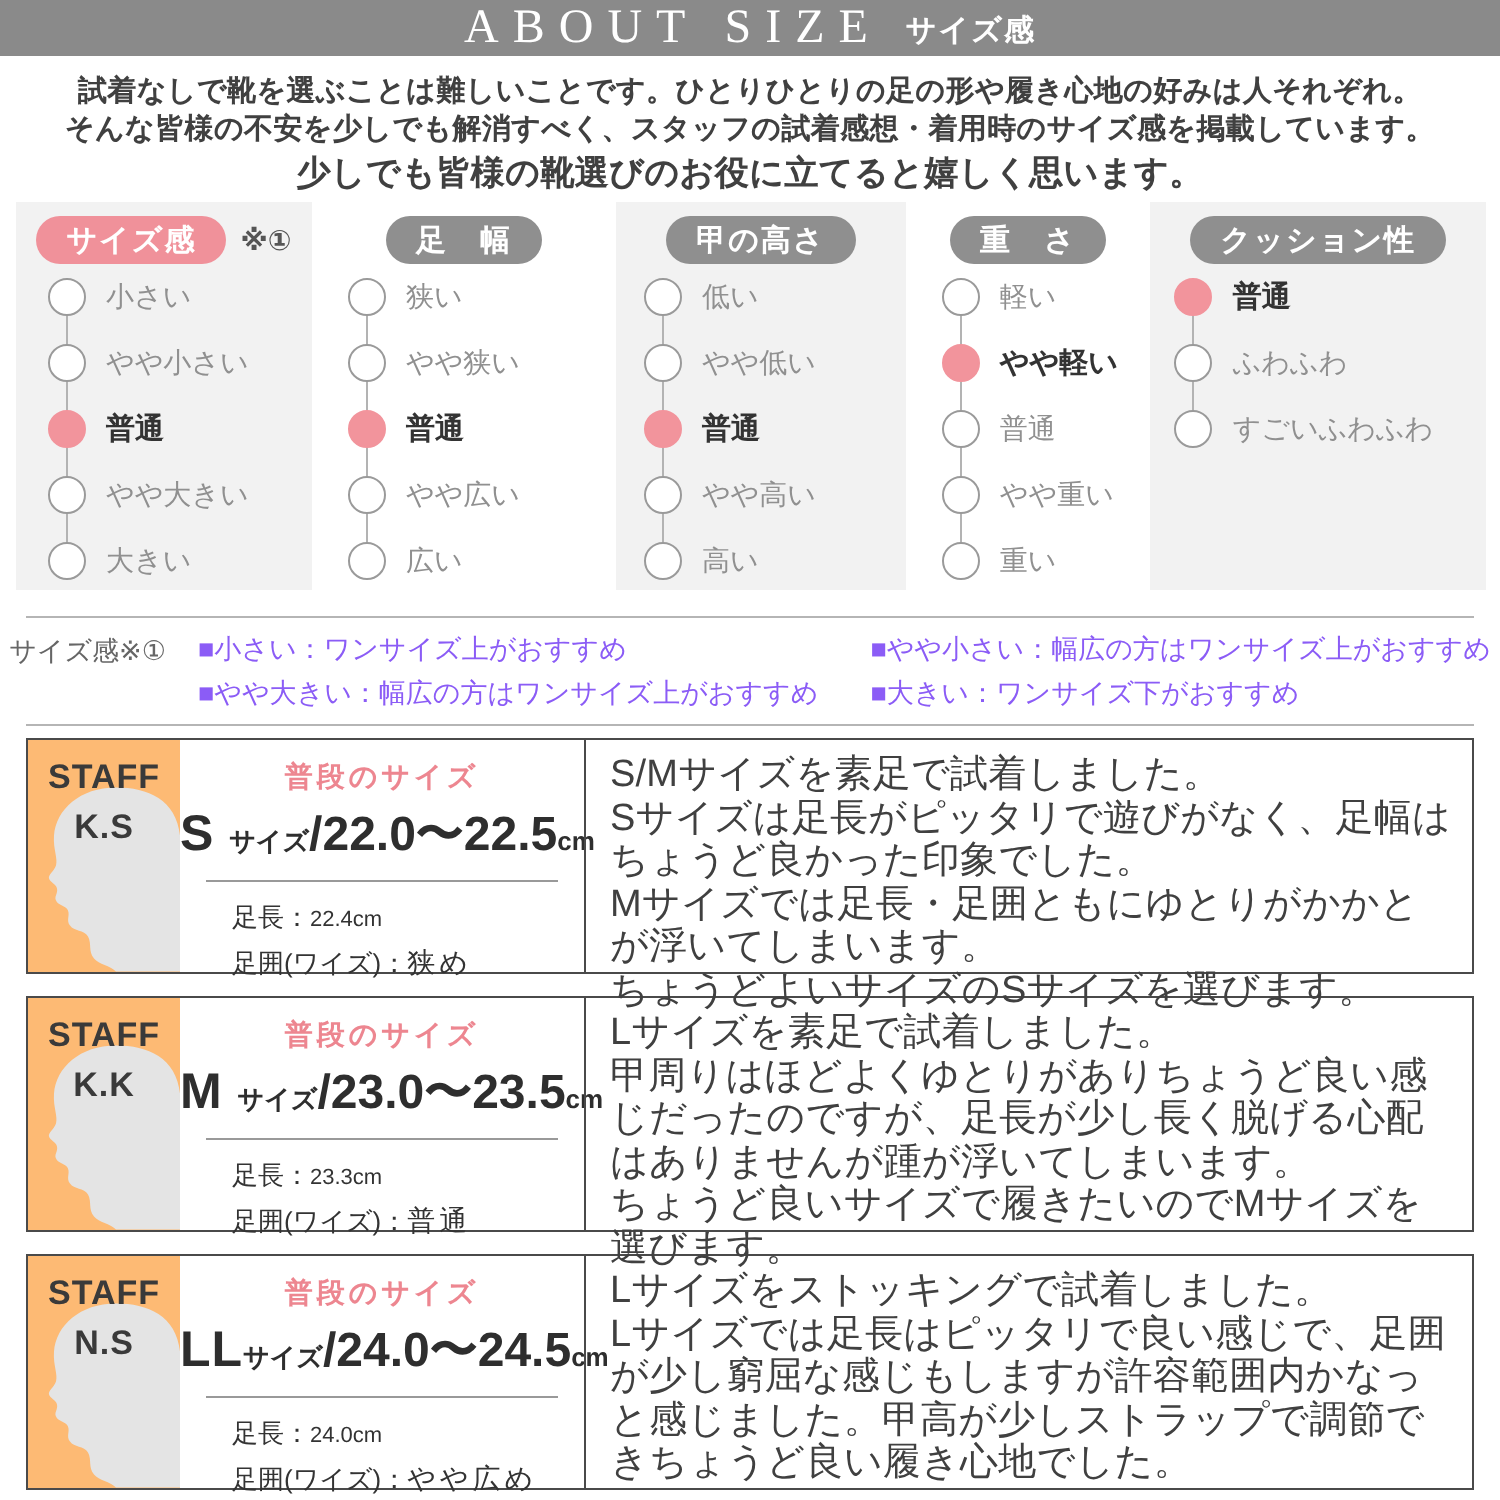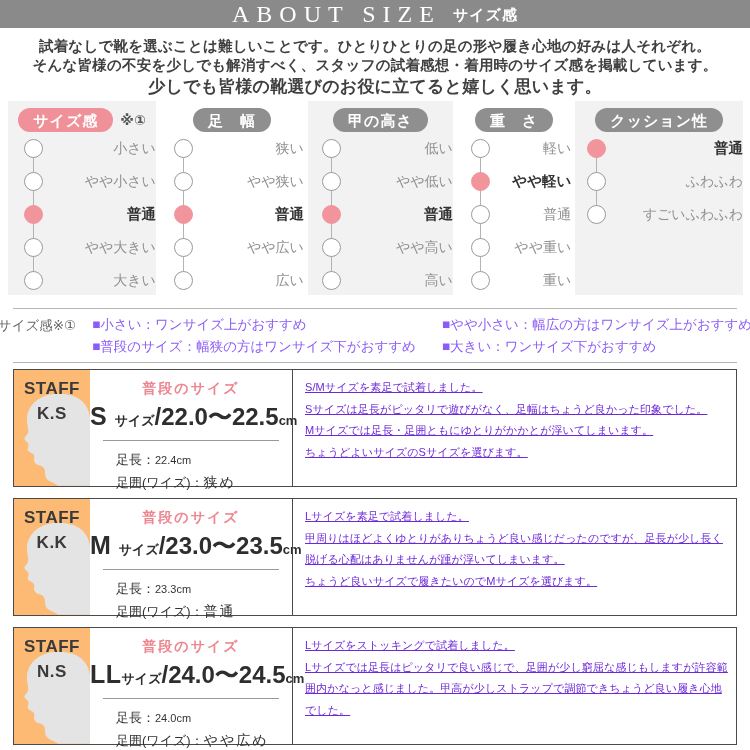--- a/index.html
+++ b/index.html
@@ -40,21 +40,21 @@
   .note-ref{font-size:14px;color:#555;font-weight:bold;}
   .opts{list-style:none;margin:0;padding:0 0 0 14px;position:relative;margin-top:0;}
   .col0 .opts{padding-left:16px;}
   .col4 .opts{padding-left:12px;}
   .opts::before{
     content:"";position:absolute;top:17px;bottom:17px;width:1px;background:#b3b3b3;
     left:23px;
   }
   .col0 .opts::before{left:25px;}
   .col4 .opts::before{left:21px;}
-  .opt{height:33px;display:flex;align-items:center;justify-content:space-between;}
+  .opt{height:33px;display:flex;align-items:center;}
   .dot{
     box-sizing:border-box;width:19px;height:19px;border-radius:50%;
     background:#fff;border:1.5px solid #9a9a9a;flex:0 0 19px;position:relative;z-index:1;
   }
   .opt.selected .dot{background:#f2949c;border-color:#f2949c;}
   .opt-label{margin-left:10px;font-size:14px;color:#909090;white-space:nowrap;}
   .opt.selected .opt-label{color:#333;font-weight:bold;font-size:14.5px;}
   
   .rule{border:none;border-top:1px solid #b5b5b5;margin:13px 13px 0 13px;}
   .notes{display:flex;justify-content:center;gap:16px;padding:7px 0 6px 0;}
@@ -87,22 +87,22 @@
   .size-range{font-size:24px;font-weight:bold;}
   .size-unit{font-size:13px;font-weight:bold;}
   .mid-rule{border:none;border-top:1px solid #999;width:176px;margin:7px auto 7px auto;}
   .foot-block{text-align:left;padding-left:26px;color:#333;}
   .foot-row{line-height:21px;white-space:nowrap;}
   .foot-label{font-size:13px;}
   .foot-value{font-size:11px;}
   .foot-value.wide{font-size:14px;letter-spacing:2px;}
   .staff-right{
     flex:1;border-left:1px solid #4a4a4a;box-sizing:border-box;
-    padding:7px 8px 0 12px;font-size:11px;line-height:21.5px;color:#6d28d9;
-    white-space:pre-line;letter-spacing:0.1px;text-decoration:underline;
+    padding:7px 8px 0 12px;font-size:19px;line-height:21.5px;color:#404040;
+    white-space:pre-line;letter-spacing:0.1px;
   }
 </style>
 </head>
 <body>
 
 <div class="page">
 
   <div class="header-bar">
     <span class="header-en">ABOUT SIZE</span>
     <span class="header-ja">サイズ感</span>
@@ -250,21 +250,21 @@
     </div>
 
   </div>
 
   <hr class="rule">
   <div class="notes">
     <div class="notes-label">サイズ感※①</div>
     <div class="notes-grid">
       <div class="note-item">■小さい：ワンサイズ上がおすすめ</div>
       <div class="note-item">■やや小さい：幅広の方はワンサイズ上がおすすめ</div>
-      <div class="note-item">■普段のサイズ：幅狭の方はワンサイズ下がおすすめ</div>
+      <div class="note-item">■やや大きい：幅広の方はワンサイズ上がおすすめ</div>
       <div class="note-item">■大きい：ワンサイズ下がおすすめ</div>
     </div>
   </div>
   <hr class="rule" style="margin-top:0;">
 
   <div class="staff-rows">
 
     <div class="staff-row">
       <div class="staff-left">
         <div class="staff-name">

